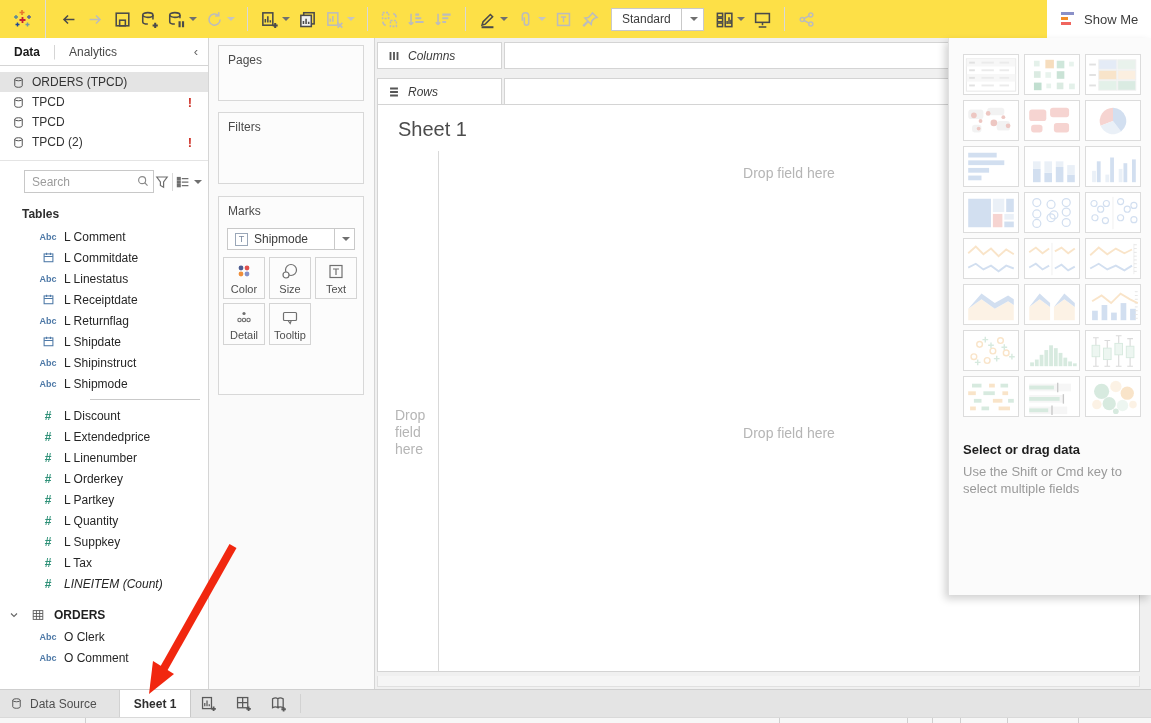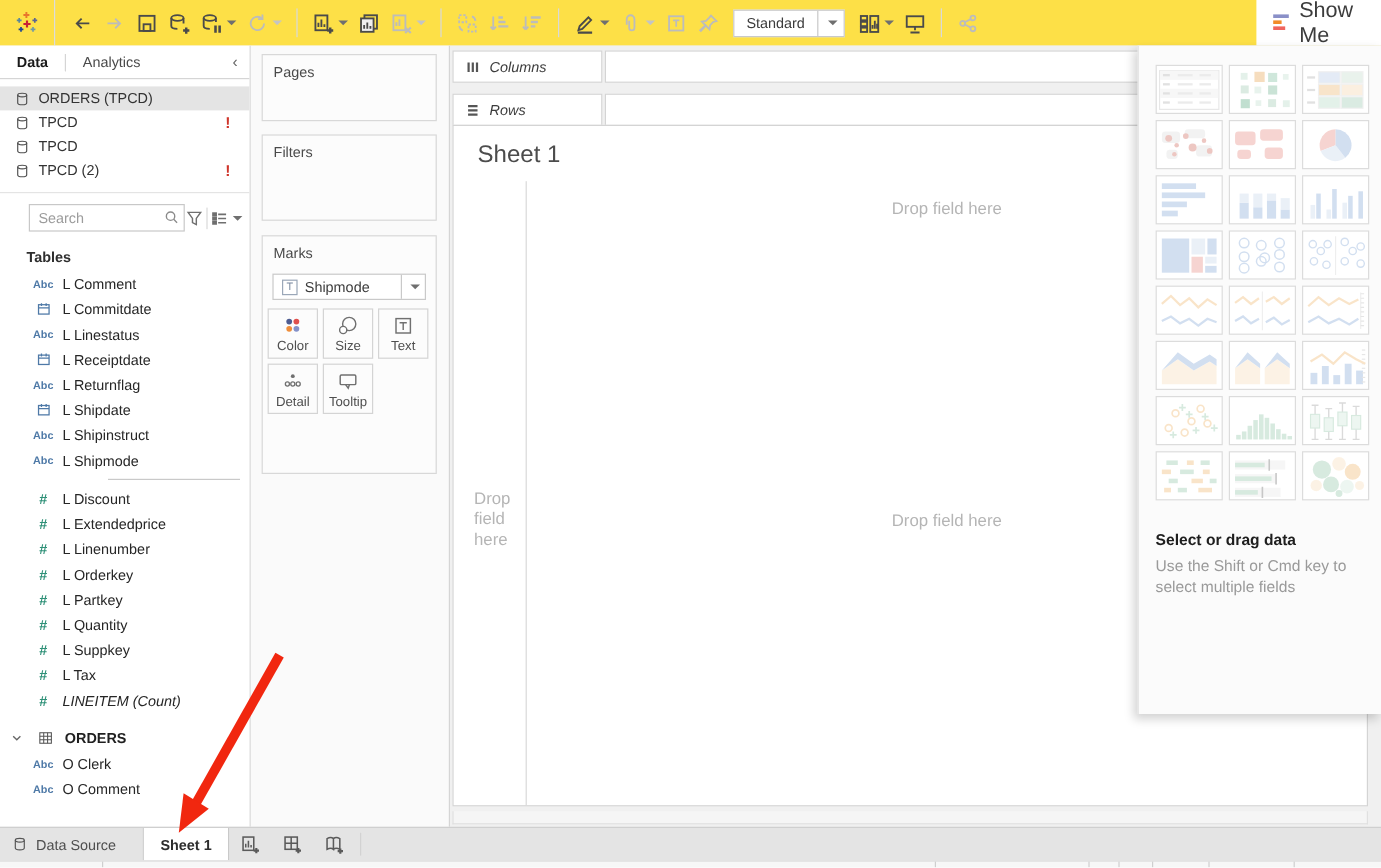--- a/index.html
+++ b/index.html
@@ -13,21 +13,21 @@
   .tb-items { display:flex; align-items:center; gap:2px; padding-left:10px; }
   .tb-btn { display:flex; align-items:center; height:28px; padding:0 3px; color:#4a4a4a; cursor:default; }
   .tb-btn.disabled { color:#bcbcbc; }
   .tb-btn svg { width:19px; height:19px; }
   .tb-sep { width:1px; height:24px; background:#d9d9d9; margin:0 7px; }
   .caret { width:0; height:0; border-left:4px solid transparent; border-right:4px solid transparent; border-top:4px solid #6f6f6f; margin-left:3px; }
   .disabled .caret { border-top-color:#c4c4c4; }
   .tb-select { display:flex; align-items:center; height:23px; background:#fff; border:1px solid #c9c9c9; margin:0 6px; }
   .tb-select .val { padding:0 10px; min-width:62px; color:#3c3c3c; }
   .tb-select .car { width:22px; height:100%; border-left:1px solid #c9c9c9; display:flex; align-items:center; justify-content:center; }
-  .showme-btn { position:absolute; right:0; top:0; height:38px; width:104px; background:#fff; display:flex; align-items:center; gap:8px; padding-left:14px; font-size:18px; color:#3c3c3c; }
+  .showme-btn { position:absolute; right:0; top:0; height:38px; width:104px; background:#fff; display:flex; align-items:center; gap:8px; padding-left:14px; font-size:13px; color:#3c3c3c; }
   .sm-bars { width:15px; height:14px; position:relative; }
   .sm-bars i { position:absolute; left:0; height:3px; display:block; }
 
   
   .sidebar { position:absolute; left:0; top:38px; width:209px; height:651px; background:#fff; border-right:1px solid #d5d5d5; overflow:hidden; }
   .pane-tabs { display:flex; height:28px; border-bottom:1px solid #d5d5d5; align-items:center; }
   .pane-tab { padding:0 14px; display:flex; align-items:center; color:#4a4a4a; }
   .pane-tab.active { font-weight:bold; color:#1a1a1a; border-right:1px solid #d5d5d5; margin-bottom:-1px; background:#fff; border-bottom:1px solid #fff; }
   .pane-collapse { margin-left:auto; padding:0 10px; display:flex; align-items:center; color:#666; font-size:13px; }
   .ds-list { padding:6px 0 8px 0; border-bottom:1px solid #e4e4e4; }
@@ -42,21 +42,21 @@
   .search-box input::placeholder { color:#9c9c9c; }
   .search-box svg { position:absolute; right:4px; top:4px; width:14px; height:14px; color:#8a8a8a; }
   .sr-icon { color:#6f6f6f; display:flex; align-items:center; }
   .sr-icon svg { width:16px; height:16px; }
   .sr-sep { width:1px; height:18px; background:#d9d9d9; margin:0 2px; }
   .tables-label { font-weight:bold; color:#2e2e2e; padding:6px 0 5px 22px; }
   .tbl-header { display:flex; align-items:center; height:22px; gap:5px; padding-left:8px; }
   .tbl-header svg.chev { width:12px; height:12px; color:#666; }
   .tbl-header svg.grid { width:14px; height:14px; color:#555; margin-left:6px; }
   .tbl-name { font-weight:bold; color:#1f1f1f; margin-left:4px; }
-  .field-row { display:flex; align-items:center; height:21px; padding-left:26px; gap:6px; }
+  .field-row { display:flex; align-items:center; height:21px; padding-left:38px; gap:6px; }
   .f-ic { width:20px; flex:none; display:flex; justify-content:center; align-items:center; }
   .ic-abc { color:#4e79a7; font-size:9px; font-weight:bold; letter-spacing:0; }
   .ic-num { color:#2f9178; font-size:12px; font-weight:bold; }
   .f-ic svg { width:13px; height:13px; color:#4e79a7; }
   .f-label { color:#262626; white-space:nowrap; }
   .f-label.italic { font-style:italic; }
   .field-div { height:1px; background:#c9c9c9; margin:5px 8px 5px 90px; }
   .tbl-gap { height:10px; }
 
   

